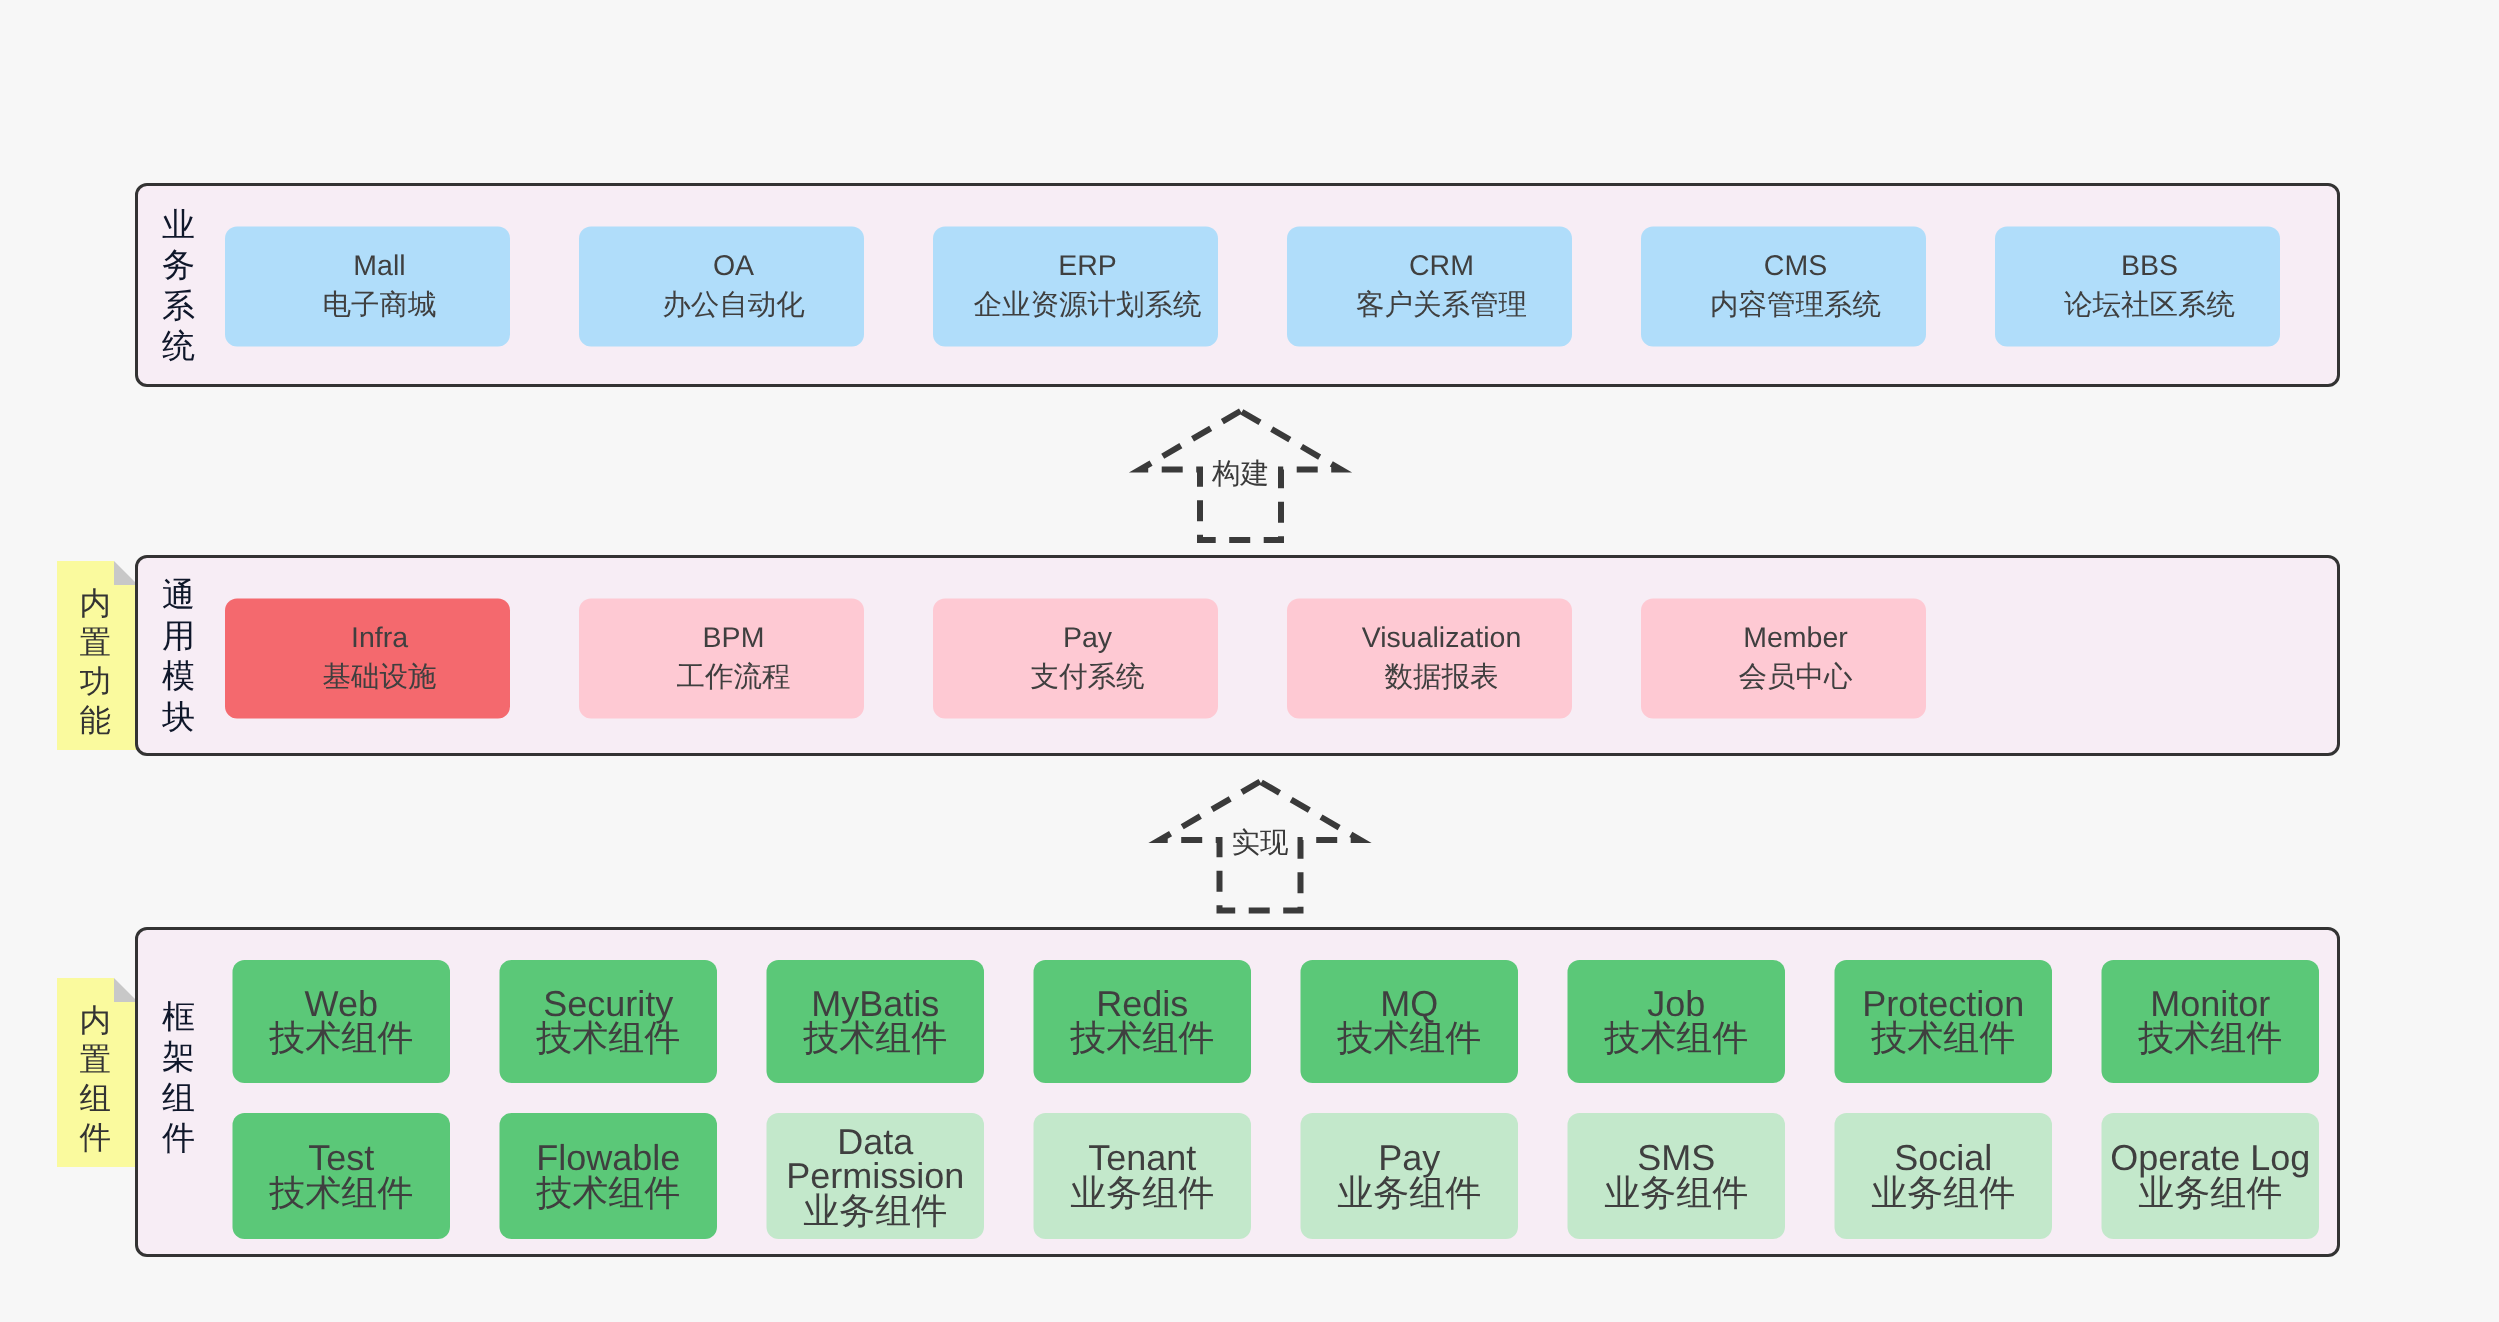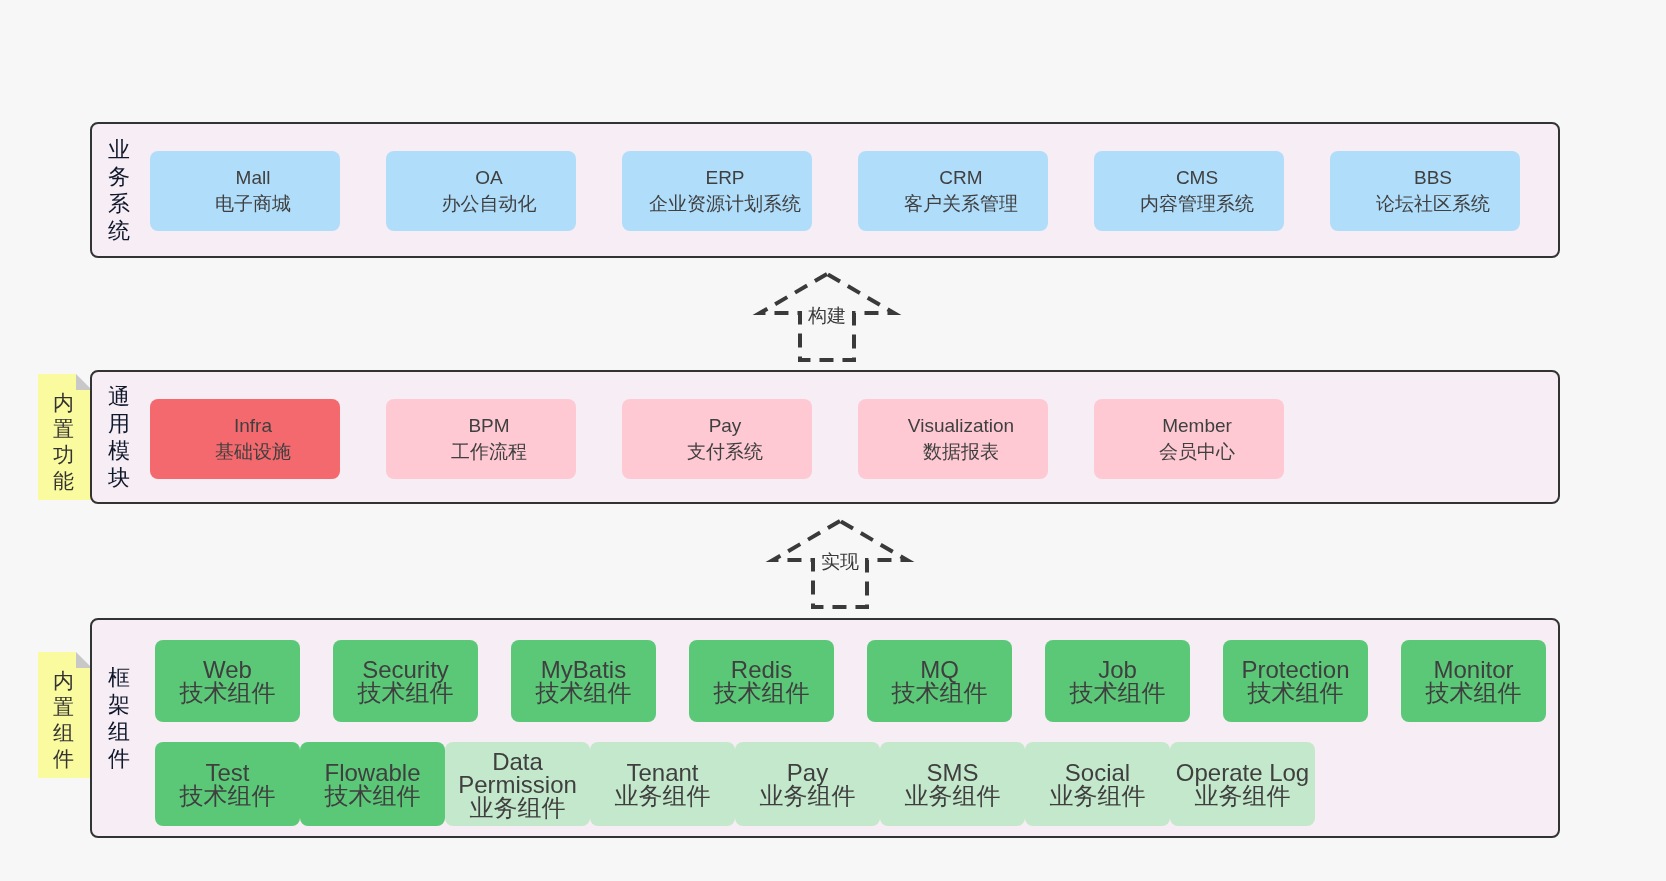--- a/index.html
+++ b/index.html
@@ -19,21 +19,21 @@
   .vlabel{
     position:absolute;left:14px;width:26px;font-size:22px;line-height:27px;
     text-align:center;word-break:break-all;color:#0f172a;
   }
   .c1 .vlabel,.c2 .vlabel{top:50%;transform:translateY(-50%);}
   .c3 .vlabel{top:44px;}
   
   .row{position:absolute;display:flex;}
   .c1 .row,.c2 .row{left:58px;top:27px;gap:46px;}
   .c3 .row1{left:63px;top:20px;gap:33px;}
-  .c3 .row2{left:63px;top:122px;justify-content:space-between;}
+  .c3 .row2{left:63px;top:122px;gap:33px;justify-content:space-between;}
   .box{
     display:flex;flex-direction:column;align-items:center;justify-content:center;
     border-radius:8px;text-align:center;box-sizing:border-box;padding:2px 4px;
   }
   .c1 .box,.c2 .box{width:190px;height:80px;font-size:19px;line-height:26px;padding-left:20px;}
   .c3 .box{width:145px;height:82px;font-size:24px;line-height:23px;}
   .c3 .row2 .box{height:84px;}
   .blue{background:#b0ddfa;}
   .red{background:#f4696e;}
   .pink{background:#fec9d3;}

